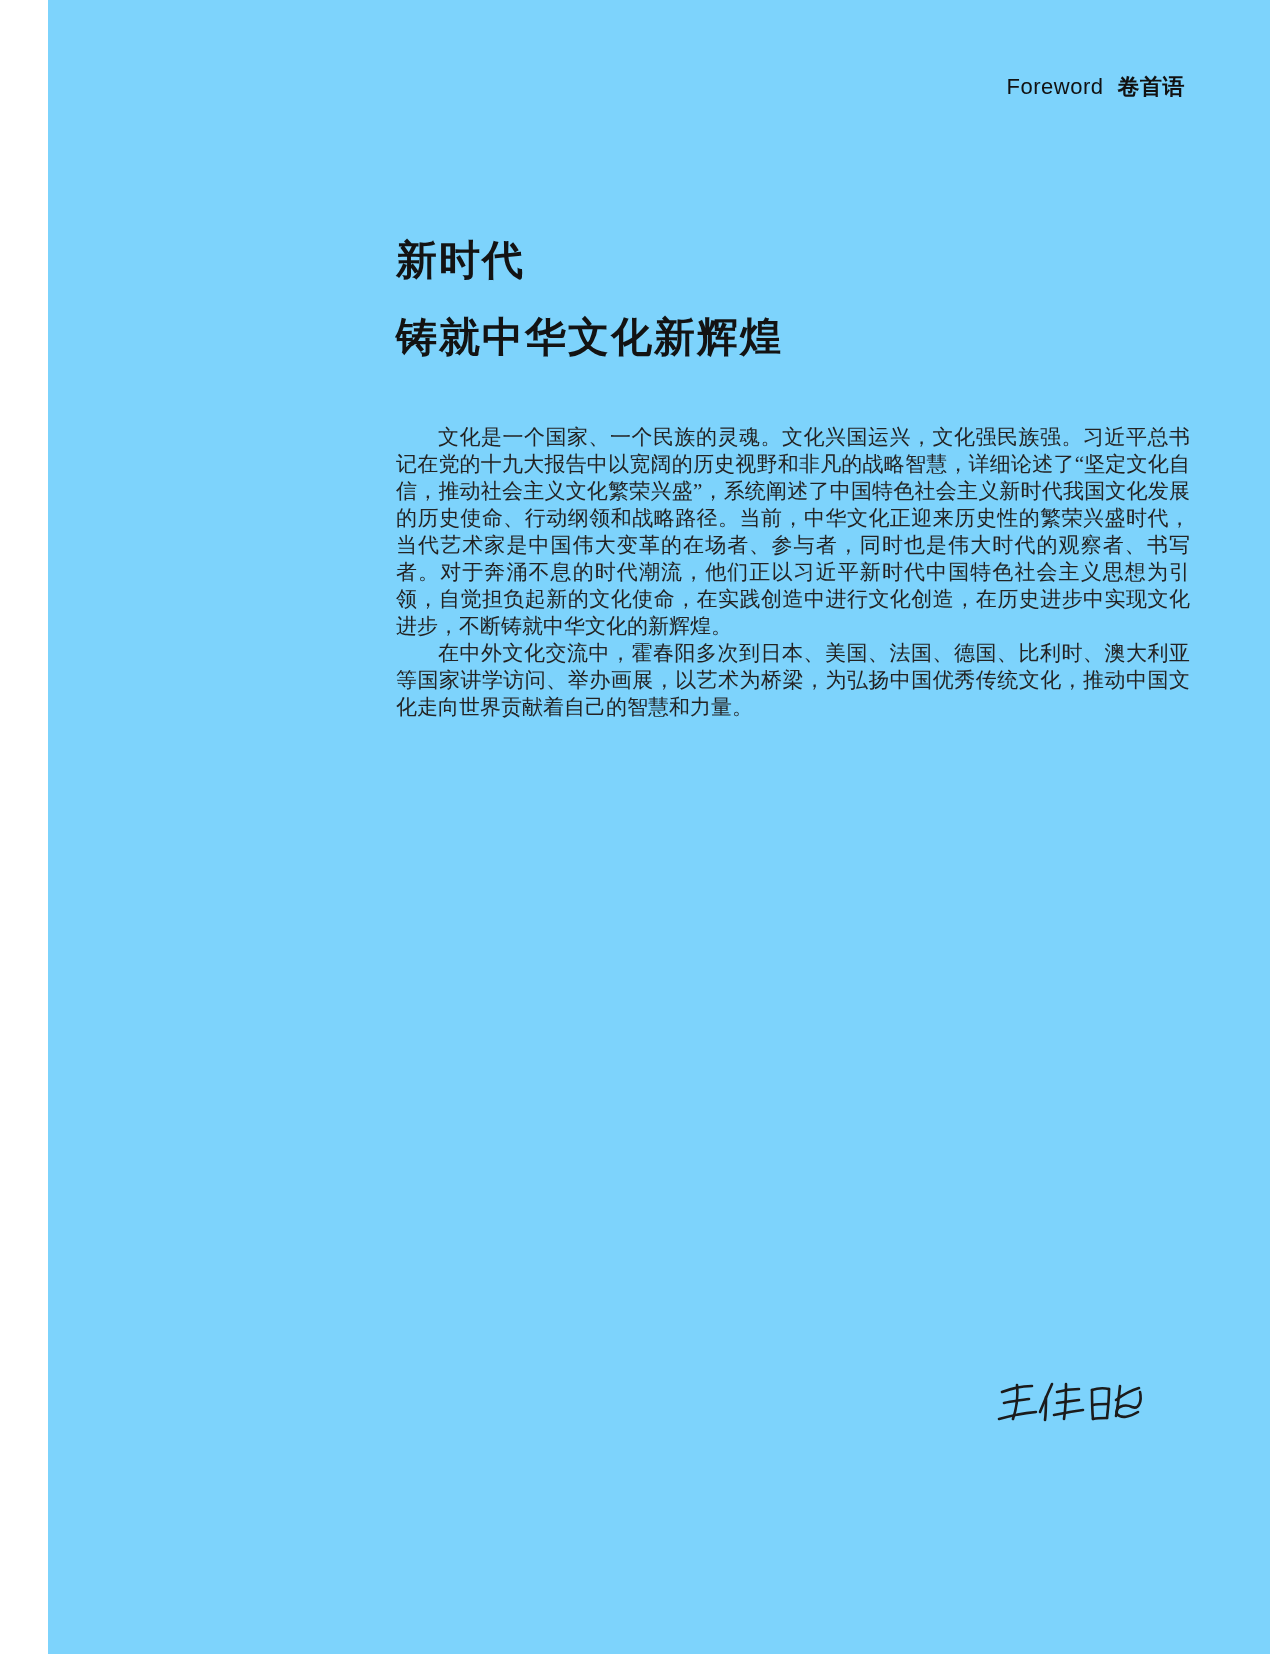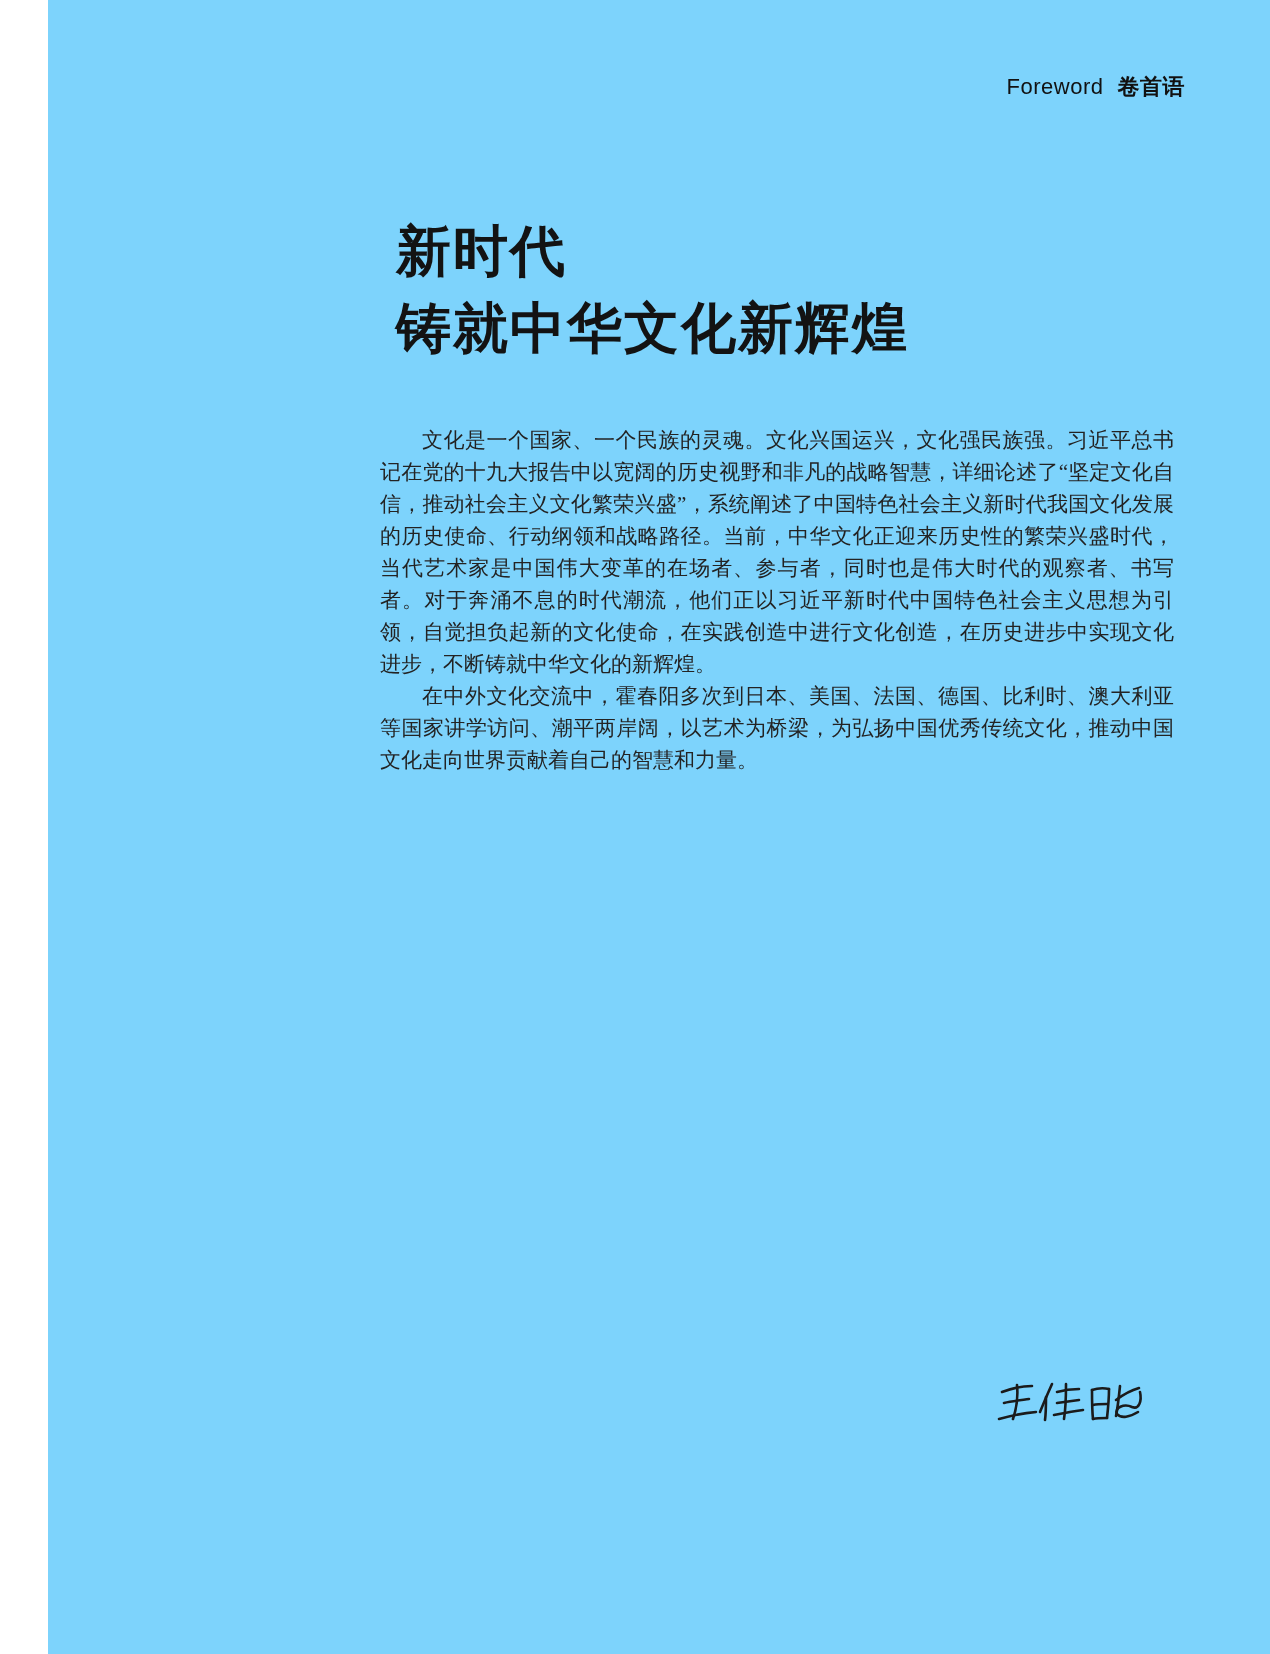--- a/index.html
+++ b/index.html
@@ -27,34 +27,34 @@
     color: #111111;
     white-space: nowrap;
   }
   .header .zh {
     margin-left: 14px;
     font-weight: 600;
   }
   .title {
     position: absolute;
     left: 348px;
-    top: 213px;
-    font-size: 55px;
+    top: 222px;
+    font-size: 41px;
     font-weight: 700;
     line-height: 77px;
     letter-spacing: 2px;
     color: #131313;
   }
   .article {
     position: absolute;
-    left: 332px;
+    left: 348px;
     top: 424px;
     width: 794px;
     font-size: 21px;
-    line-height: 32px;
+    line-height: 27px;
     text-align: justify;
     color: #232323;
   }
   .article p {
     margin: 0;
     padding: 0;
     text-indent: 2em;
   }
   .star {
     color: #c8231c;
@@ -83,21 +83,21 @@
     <span>Foreword</span><span class="zh">卷首语</span>
   </div>
 
   <div class="title">
     <div>新时代</div>
     <div>铸就中华文化新辉煌</div>
   </div>
 
   <div class="article">
     <p>文化是一个国家、一个民族的灵魂。文化兴国运兴，文化强民族强。习近平总书记在党的十九大报告中以宽阔的历史视野和非凡的战略智慧，详细论述了“坚定文化自信，推动社会主义文化繁荣兴盛”，系统阐述了中国特色社会主义新时代我国文化发展的历史使命、行动纲领和战略路径。当前，中华文化正迎来历史性的繁荣兴盛时代，当代艺术家是中国伟大变革的在场者、参与者，同时也是伟大时代的观察者、书写者。对于奔涌不息的时代潮流，他们正以习近平新时代中国特色社会主义思想为引领，自觉担负起新的文化使命，在实践创造中进行文化创造，在历史进步中实现文化进步，不断铸就中华文化的新辉煌。</p>
-    <p>在中外文化交流中，霍春阳多次到日本、美国、法国、德国、比利时、澳大利亚等国家讲学访问、潮平两岸阔，以艺术为桥梁，为弘扬中国优秀传统文化，推动中国文化走向世界贡献着自己的智慧和力量。</p>
+    <p>在中外文化交流中，霍春阳多次到日本、美国、法国、德国、比利时、澳大利亚等国家讲学访问、举办画展，以艺术为桥梁，为弘扬中国优秀传统文化，推动中国文化走向世界贡献着自己的智慧和力量。</p>
   </div>
 
   <div class="signature">
     <svg viewBox="0 0 150 84" xmlns="http://www.w3.org/2000/svg" fill="none" stroke="#1b1b1b" stroke-width="2.6" stroke-linecap="round" stroke-linejoin="round">
 
       <path d="M6,30 C16,26 28,24 36,24"></path>
       <path d="M8,41 C16,39 26,38 33,37"></path>
       <path d="M21,23 C22,33 21,45 17,57"></path>
       <path d="M3,57 C14,54 28,51 40,50"></path>
 

